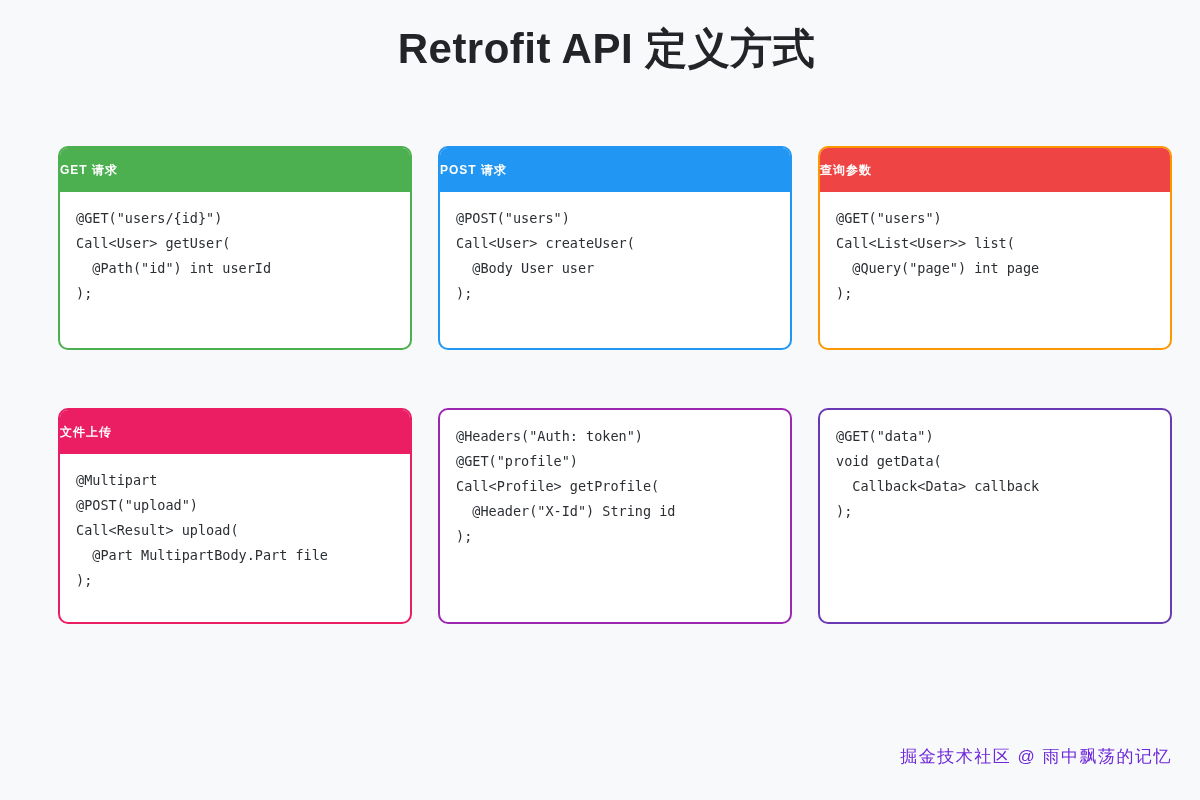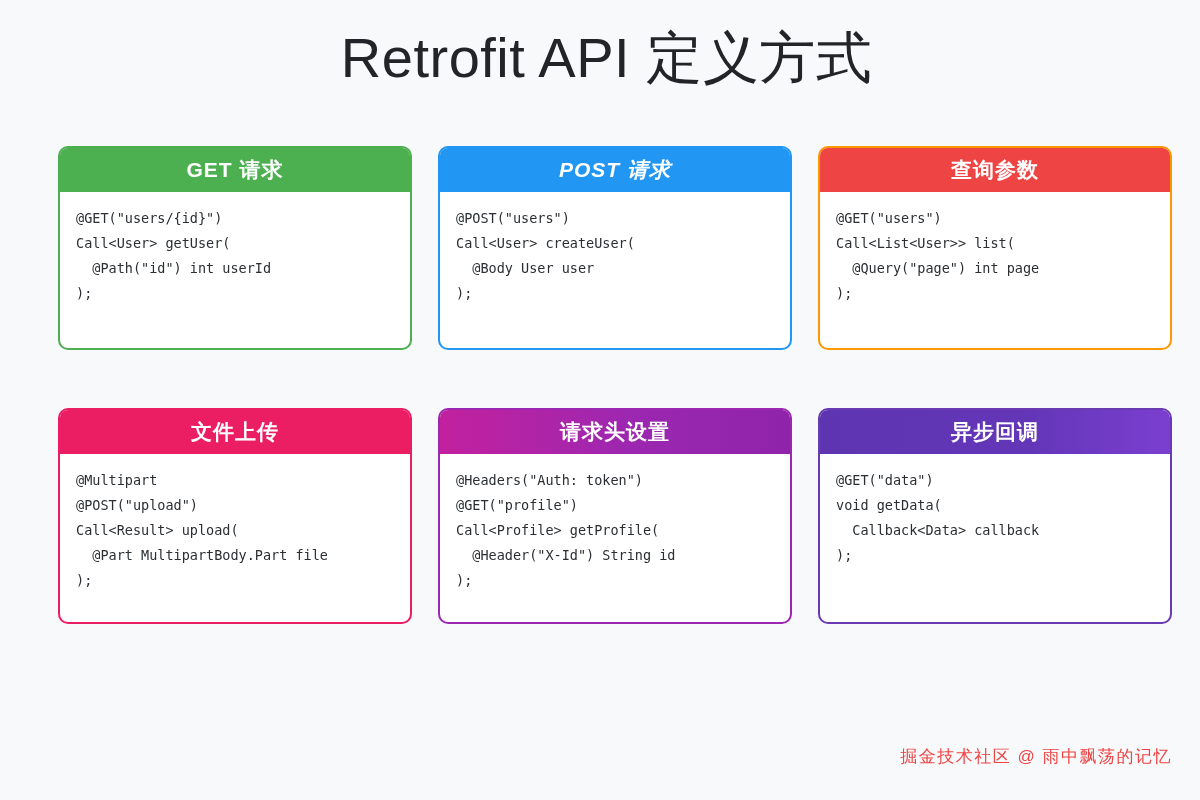--- a/index.html
+++ b/index.html
@@ -14,22 +14,22 @@
     overflow: hidden;
   }
   .page {
     position: relative;
     width: 1200px;
     height: 800px;
     box-sizing: border-box;
   }
   .page-title {
     text-align: center;
-    font-size: 56px;
-    font-weight: normal;
+    font-size: 42px;
+    font-weight: bold;
     color: #222428;
     letter-spacing: 0.5px;
     margin: 0;
     padding-top: 22px;
     line-height: 1.3;
     padding-left: 13px;
   }
   .grid {
     position: absolute;
     left: 58px;
@@ -47,57 +47,57 @@
     box-sizing: border-box;
     border: 2px solid #cccccc;
     display: flex;
     flex-direction: column;
   }
   .card-row1 { height: 204px; }
   .card-row2 { height: 216px; }
   .card-header {
     height: 44px;
     line-height: 44px;
-    text-align: center;
+    text-align: left;
     color: #ffffff;
-    font-size: 21px;
+    font-size: 12px;
     font-weight: bold;
     letter-spacing: 1px;
     flex: 0 0 auto;
   }
   .card-body {
     flex: 1 1 auto;
     padding: 14px 16px 10px 16px;
     font-family: "DejaVu Sans Mono", "Liberation Mono", monospace;
     font-size: 13.5px;
     line-height: 25px;
     color: #2b2f33;
     white-space: pre;
     overflow: hidden;
   }
   
   .theme-green  { border-color: #4CAF50; }
   .theme-green  > .card-header { background: #4CAF50; }
   .theme-blue   { border-color: #2196F3; }
-  .theme-blue   > .card-header { background: #2196F3; font-style: italic; }
+  .theme-blue   > .card-header { background: #2196F3; }
   .theme-orange { border-color: #FF9800; }
   .theme-orange > .card-header { background: #ef4444; }
   .theme-pink   { border-color: #E91E63; }
   .theme-pink   > .card-header { background: #EC1E63; }
   .theme-magenta { border-color: #9C27B0; }
   .theme-magenta > .card-header { background: linear-gradient(90deg, #C2219E 0%, #9C27B0 55%, #8E24AA 100%); }
   .theme-violet { border-color: #6A3AB2; }
   .theme-violet > .card-header { background: linear-gradient(90deg, #5E35B1 0%, #6336B8 60%, #7B3FD0 100%); }
 
   .watermark {
     position: absolute;
     right: 28px;
     bottom: 32px;
     font-size: 17px;
-    color: #ef4444;
+    color: #6d28d9;
     letter-spacing: 1.5px;
     white-space: nowrap;
     text-align: right;
   }
 </style>
 </head>
 <body>
 
 <div class="page">
 
@@ -132,30 +132,28 @@
     <div class="card card-row2 theme-pink">
       <div class="card-header">文件上传</div>
       <div class="card-body">@Multipart
 @POST("upload")
 Call&lt;Result&gt; upload(
   @Part MultipartBody.Part file
 );</div>
     </div>
 
     <div class="card card-row2 theme-magenta">
-      <div class="card-header">请求头设置</div>
       <div class="card-body">@Headers("Auth: token")
 @GET("profile")
 Call&lt;Profile&gt; getProfile(
   @Header("X-Id") String id
 );</div>
     </div>
 
     <div class="card card-row2 theme-violet">
-      <div class="card-header">异步回调</div>
       <div class="card-body">@GET("data")
 void getData(
   Callback&lt;Data&gt; callback
 );</div>
     </div>
 
   </div>
 
   <div class="watermark">掘金技术社区 @ 雨中飘荡的记忆</div>
 

